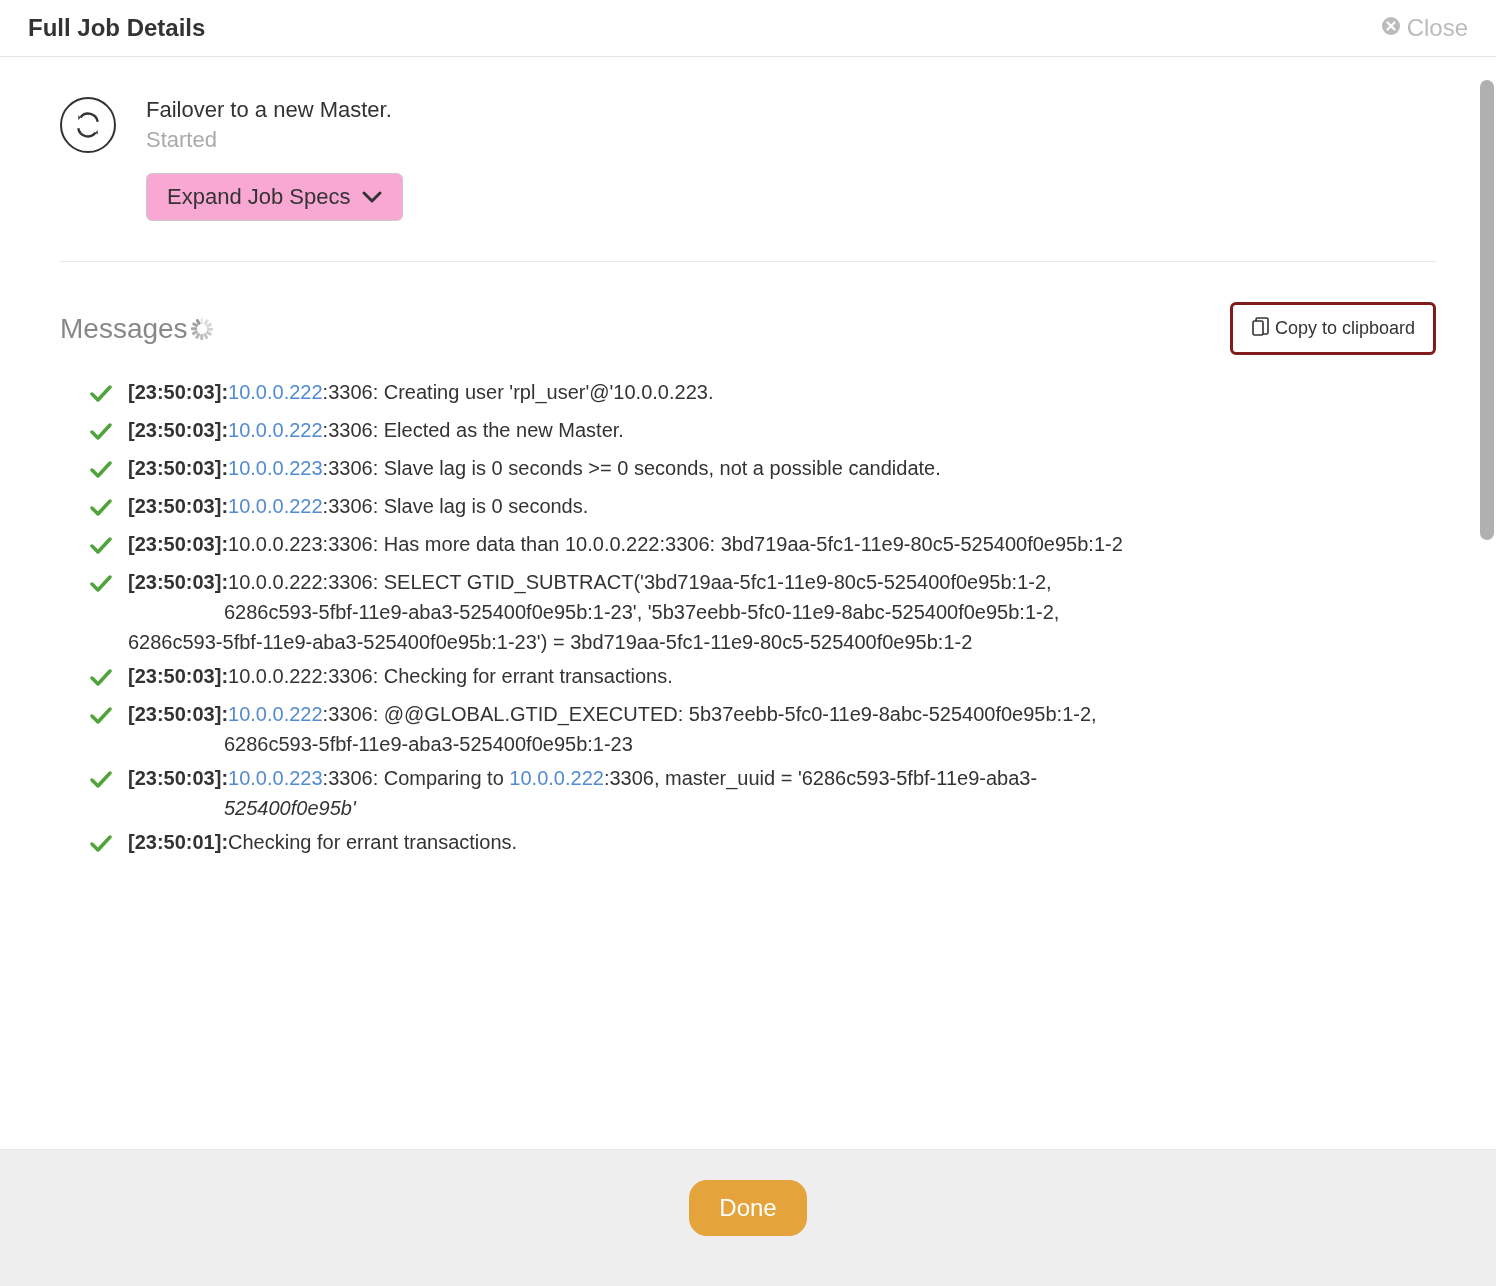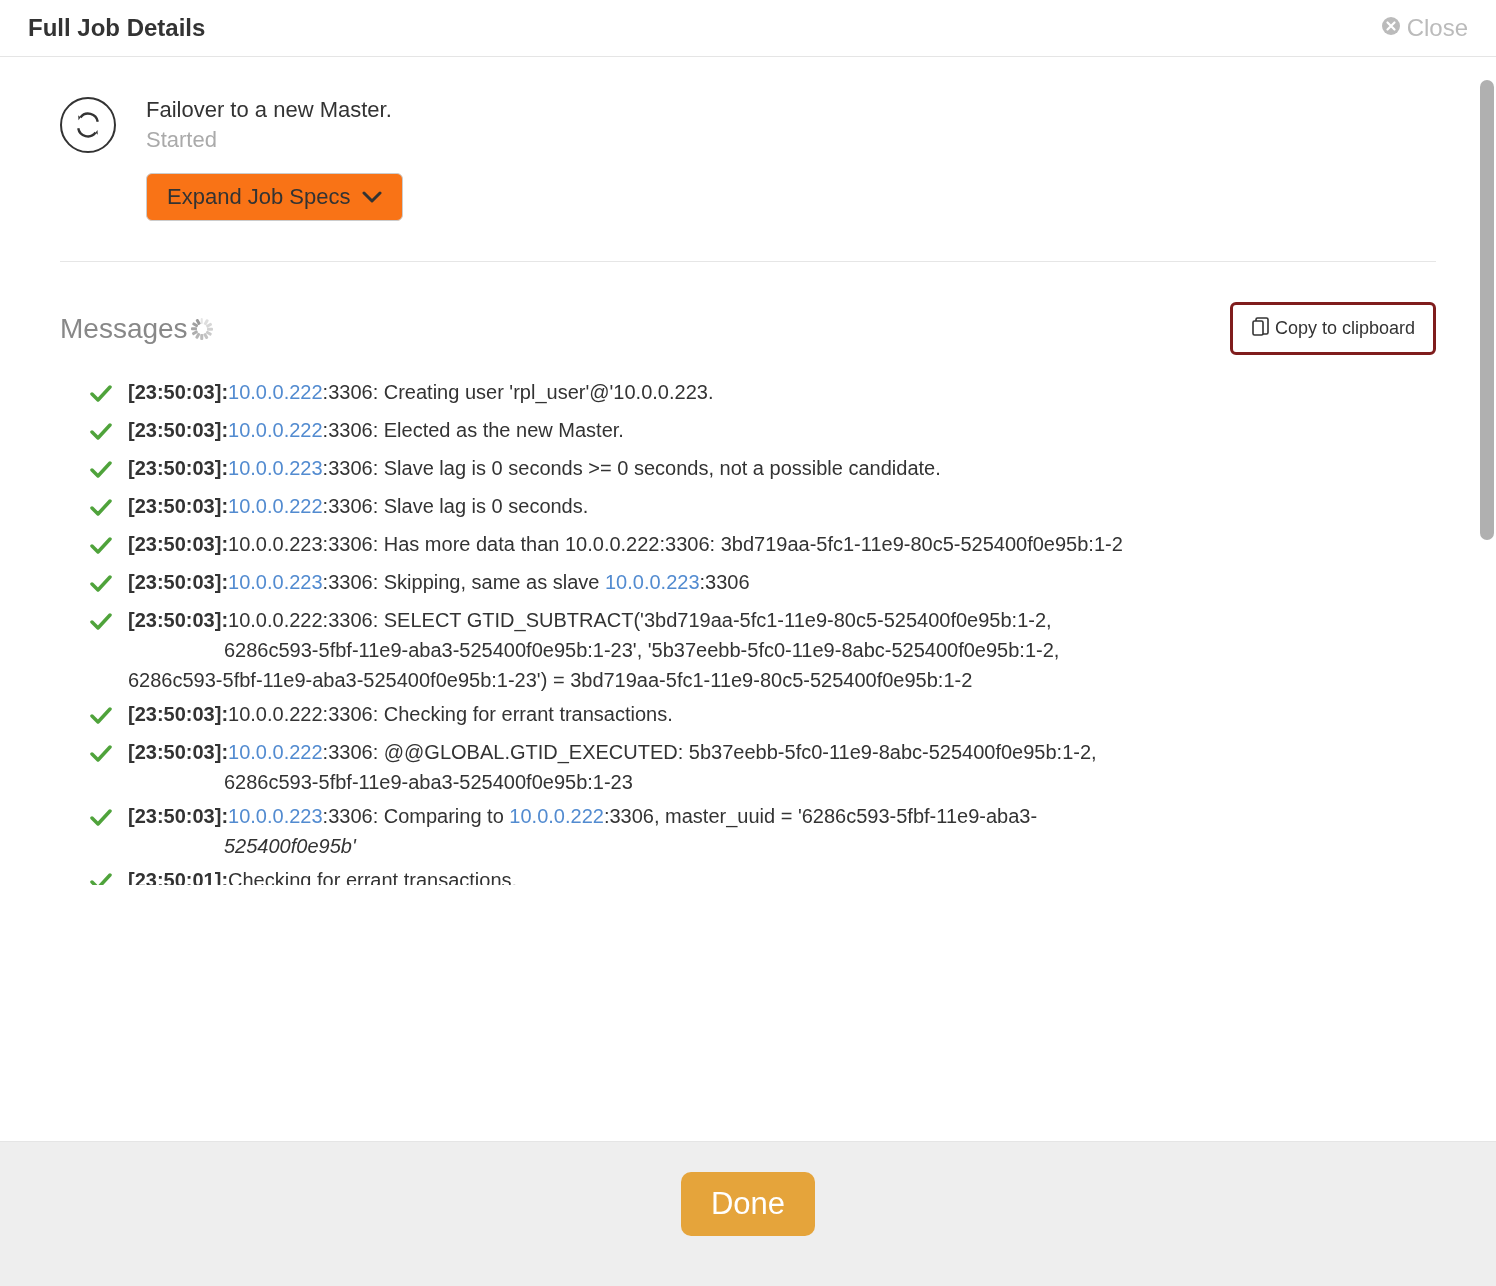--- a/index.html
+++ b/index.html
@@ -77,21 +77,21 @@
     color: #aaa;
     margin-bottom: 20px;
   }
   .expand-btn {
     display: inline-flex;
     align-items: center;
     gap: 12px;
     padding: 10px 20px;
     border: 1px solid #ccc;
     border-radius: 6px;
-    background: #f97316;
+    background: #f9a8d4;
     font-size: 22px;
     color: #333;
     cursor: pointer;
   }
   .expand-btn svg { width: 20px; height: 14px; }
 
   .divider { height: 1px; background: #e6e6e6; margin: 0 0 40px 0; }
 
   .messages-bar {
     display: flex;
@@ -159,23 +159,23 @@
     border-top: 1px solid #e5e5e5;
     background: #eee;
     padding: 30px 0 50px 0;
     display: flex;
     justify-content: center;
   }
   .done-btn {
     background: #e5a43b;
     color: #fff;
     border: none;
-    border-radius: 10px;
+    border-radius: 18px;
     padding: 14px 30px;
-    font-size: 31px;
+    font-size: 24px;
     cursor: pointer;
   }
 
   .scrollbar-mock {
     position: absolute;
     right: 2px;
     top: 80px;
     width: 14px;
     height: 460px;
     background: #b0b0b0;
@@ -296,26 +296,20 @@
         <li class="log-row">
           <span class="log-check"><svg viewBox="0 0 22 18">
               <path d="M2 9 L8 15 L20 2" fill="none" stroke="currentColor" stroke-width="3.5" stroke-linecap="round" stroke-linejoin="round"></path>
             </svg></span>
           <span class="log-text"><span class="ts">[23:50:03]:</span><span>10.0.0.223:3306: Has more data than 10.0.0.222:3306: 3bd719aa-5fc1-11e9-80c5-525400f0e95b:1-2</span></span>
         </li>
         <li class="log-row">
           <span class="log-check"><svg viewBox="0 0 22 18">
               <path d="M2 9 L8 15 L20 2" fill="none" stroke="currentColor" stroke-width="3.5" stroke-linecap="round" stroke-linejoin="round"></path>
             </svg></span>
-          <span class="log-text"><span class="ts">[23:50:03]:</span><span class="ip">10.0.0.223</span><span>:3306: Skipping, same as slave </span><span class="ip">10.0.0.223</span><span>:3306</span></span>
-        </li>
-        <li class="log-row">
-          <span class="log-check"><svg viewBox="0 0 22 18">
-              <path d="M2 9 L8 15 L20 2" fill="none" stroke="currentColor" stroke-width="3.5" stroke-linecap="round" stroke-linejoin="round"></path>
-            </svg></span>
           <span class="log-text"><span class="ts">[23:50:03]:</span><span>10.0.0.222:3306: SELECT GTID_SUBTRACT('3bd719aa-5fc1-11e9-80c5-525400f0e95b:1-2,</span><div style="padding-left: 96px;">6286c593-5fbf-11e9-aba3-525400f0e95b:1-23', '5b37eebb-5fc0-11e9-8abc-525400f0e95b:1-2,</div><div style="padding-left: 0px;">6286c593-5fbf-11e9-aba3-525400f0e95b:1-23') = 3bd719aa-5fc1-11e9-80c5-525400f0e95b:1-2</div></span>
         </li>
         <li class="log-row">
           <span class="log-check"><svg viewBox="0 0 22 18">
               <path d="M2 9 L8 15 L20 2" fill="none" stroke="currentColor" stroke-width="3.5" stroke-linecap="round" stroke-linejoin="round"></path>
             </svg></span>
           <span class="log-text"><span class="ts">[23:50:03]:</span><span>10.0.0.222:3306: Checking for errant transactions.</span></span>
         </li>
         <li class="log-row">
           <span class="log-check"><svg viewBox="0 0 22 18">

